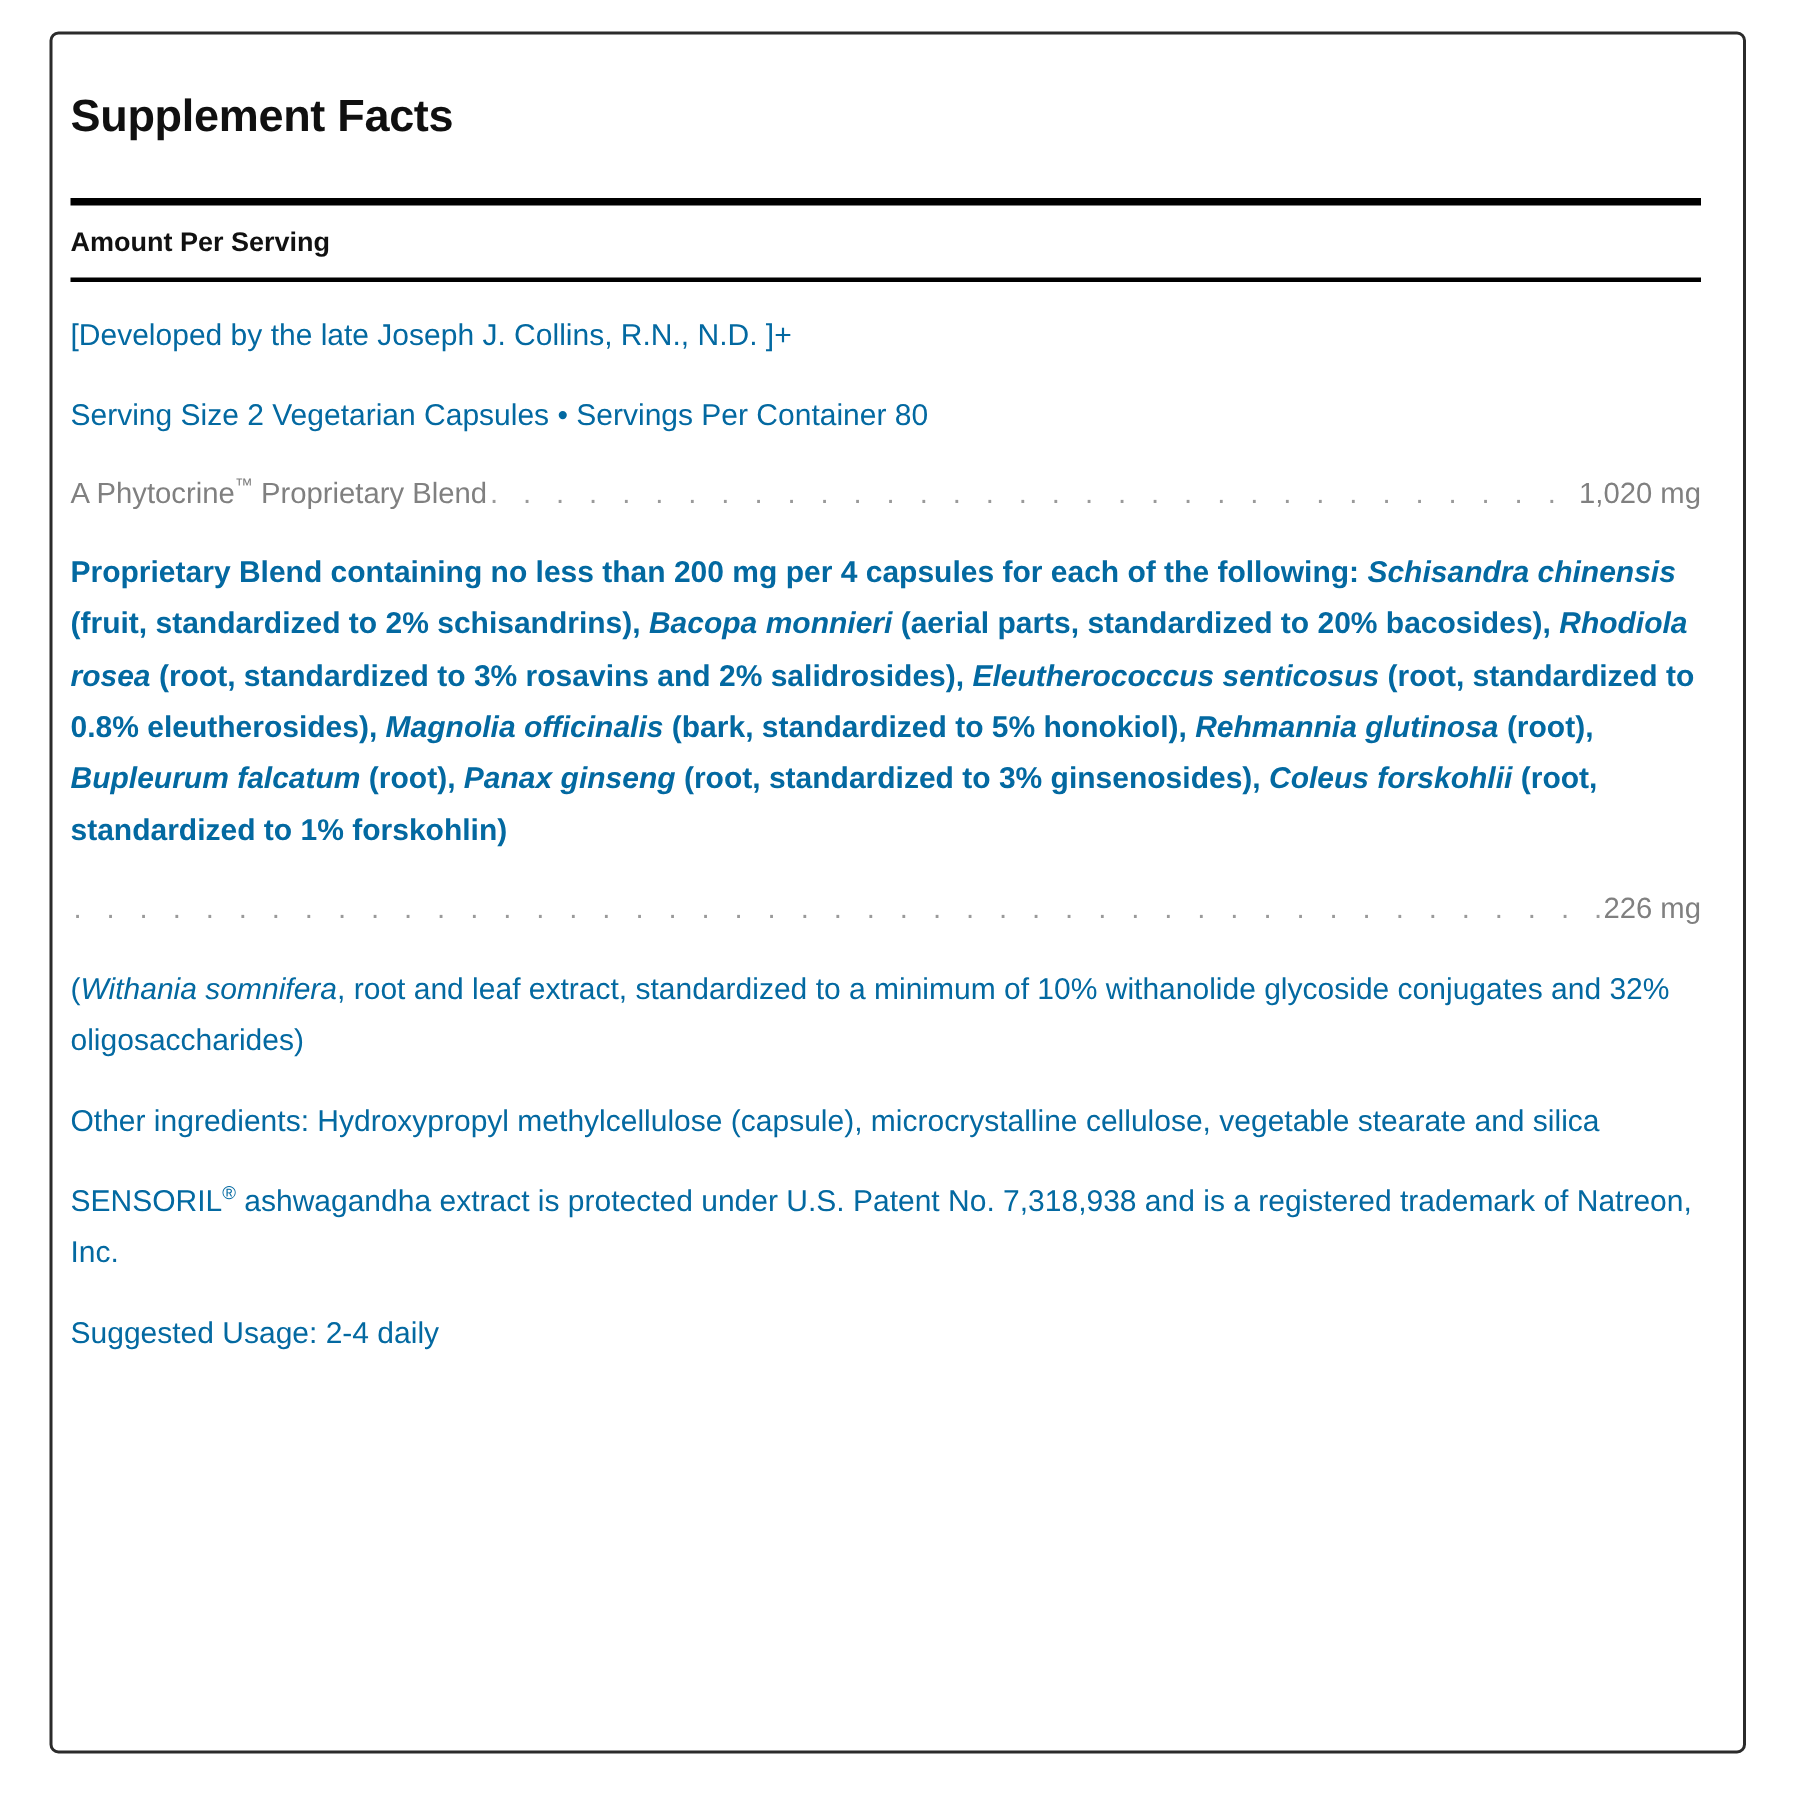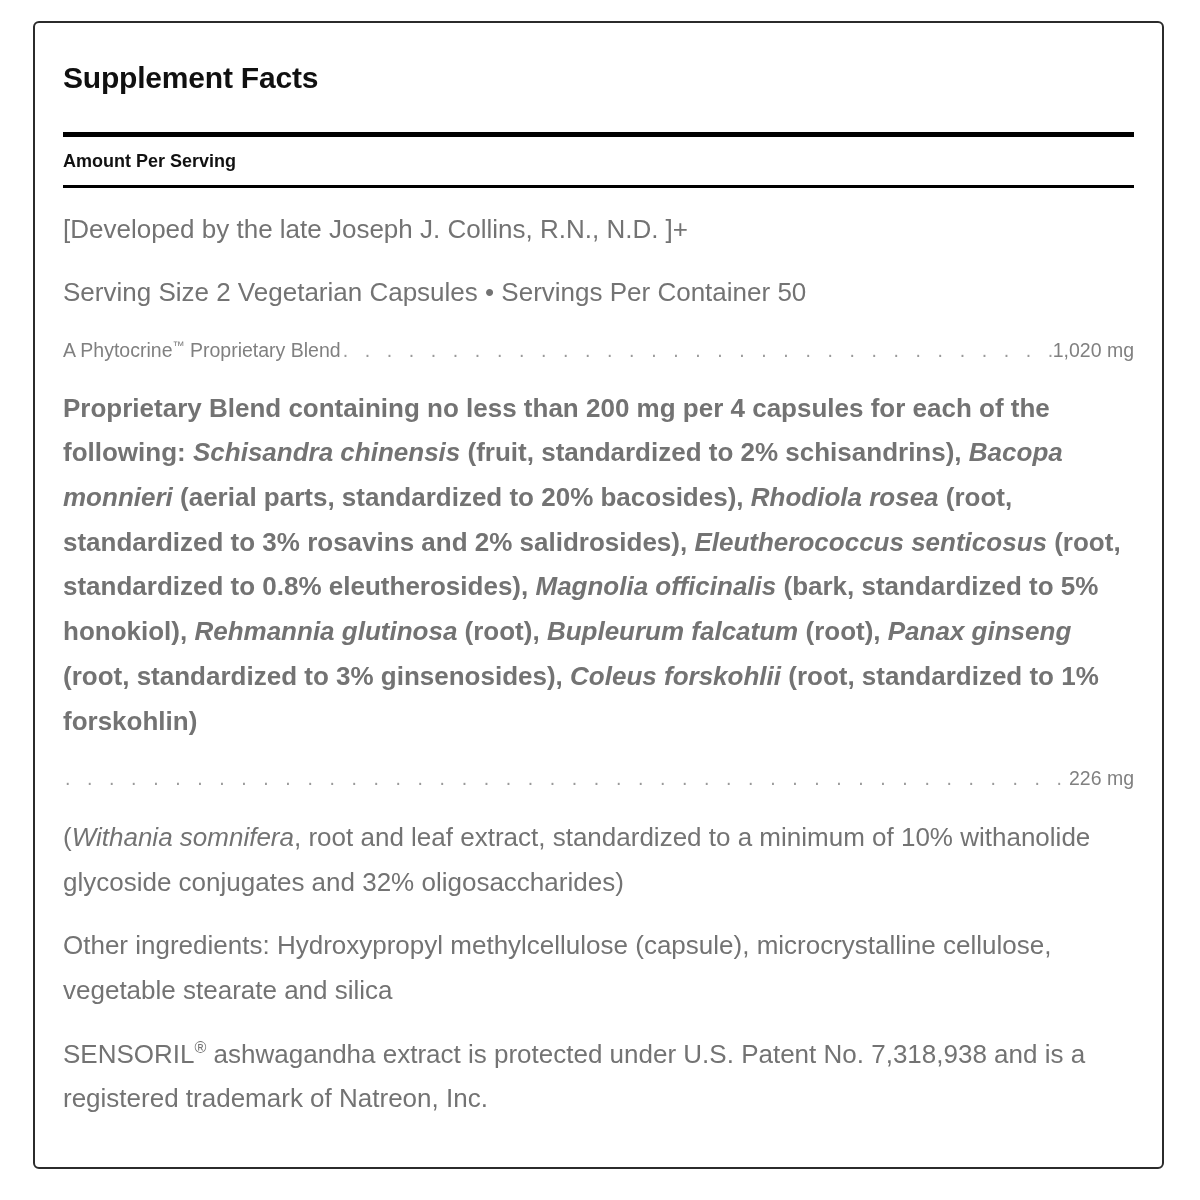--- a/index.html
+++ b/index.html
@@ -21,21 +21,21 @@
     width: 1131px;
     height: 1148px;
     box-sizing: border-box;
     border: 2px solid #2b2b2b;
     border-radius: 6px;
     background: #ffffff;
     overflow: hidden;
   }
 
   .inner {
-    padding: 32px 28px 0 28px;
+    padding: 32px 28px 0 12px;
   }
 
   .facts-title {
     font-size: 30px;
     font-weight: bold;
     color: #101010;
     letter-spacing: -0.2px;
     line-height: 1.1;
     margin: 6px 0 0 0;
   }
@@ -54,22 +54,22 @@
     line-height: 1.2;
   }
 
   .rule-thin {
     height: 3px;
     background: #000000;
     margin: 12px 0 0 0;
   }
 
   .para {
-    font-size: 26px;
-    color: #737373;
+    font-size: 20px;
+    color: #0369a1;
     line-height: 1.72;
     margin: 19px 0 0 0;
   }
 
   .blend-para {
     margin-top: 18px;
     font-weight: bold;
   }
 
   .italic {
@@ -119,21 +119,21 @@
     <h1 class="facts-title">Supplement Facts</h1>
 
     <div class="rule-thick"></div>
 
     <div class="amount-head">Amount Per Serving</div>
 
     <div class="rule-thin"></div>
 
     <p class="para">[Developed by the late Joseph J. Collins, R.N., N.D. ]+</p>
 
-    <p class="para">Serving Size 2 Vegetarian Capsules • Servings Per Container 50</p>
+    <p class="para">Serving Size 2 Vegetarian Capsules • Servings Per Container 80</p>
 
     <div class="leader-row">
       <span class="leader-label"><span>A Phytocrine</span><sup>™</sup><span> Proprietary Blend</span></span>
       <span class="leader-dots">. . . . . . . . . . . . . . . . . . . . . . . . . . . . . . . . . . . . . . . . . . . . . . . . . . . . . . . . . . . . . . . . . . . . . . .</span>
       <span class="leader-amount">1,020 mg</span>
     </div>
 
     <p class="para blend-para"><span>Proprietary Blend containing no less than 200 mg per 4 capsules for each of the following: </span><span><span class="italic">Schisandra chinensis</span><span> (fruit, standardized to 2% schisandrins), </span><span class="italic">Bacopa monnieri</span><span> (aerial parts, standardized to 20% bacosides), </span><span class="italic">Rhodiola rosea</span><span> (root, standardized to 3% rosavins and 2% salidrosides), </span><span class="italic">Eleutherococcus senticosus</span><span> (root, standardized to 0.8% eleutherosides), </span><span class="italic">Magnolia officinalis</span><span> (bark, standardized to 5% honokiol), </span><span class="italic">Rehmannia glutinosa</span><span> (root), </span><span class="italic">Bupleurum falcatum</span><span> (root), </span><span class="italic">Panax ginseng</span><span> (root, standardized to 3% ginsenosides), </span><span class="italic">Coleus forskohlii</span><span> (root, standardized to 1% forskohlin)</span></span></p>
 
     <div class="leader-row">
@@ -141,15 +141,16 @@
       <span class="leader-amount">226 mg</span>
     </div>
 
     <p class="para"><span>(</span><span class="italic">Withania somnifera</span><span>, root and leaf extract, standardized to a minimum of 10% withanolide glycoside conjugates and 32% oligosaccharides)</span></p>
 
     <p class="para">Other ingredients: Hydroxypropyl methylcellulose (capsule), microcrystalline cellulose, vegetable stearate and silica</p>
 
     <p class="para"><span>SENSORIL</span><sup>®</sup><span> ashwagandha extract is protected under U.S. Patent No. 7,318,938 and is a registered trademark of Natreon, Inc.</span></p>
 
 
+    <p class="para">Suggested Usage: 2-4 daily</p>
 
   </div>
 </div>
 
 </body></html>

